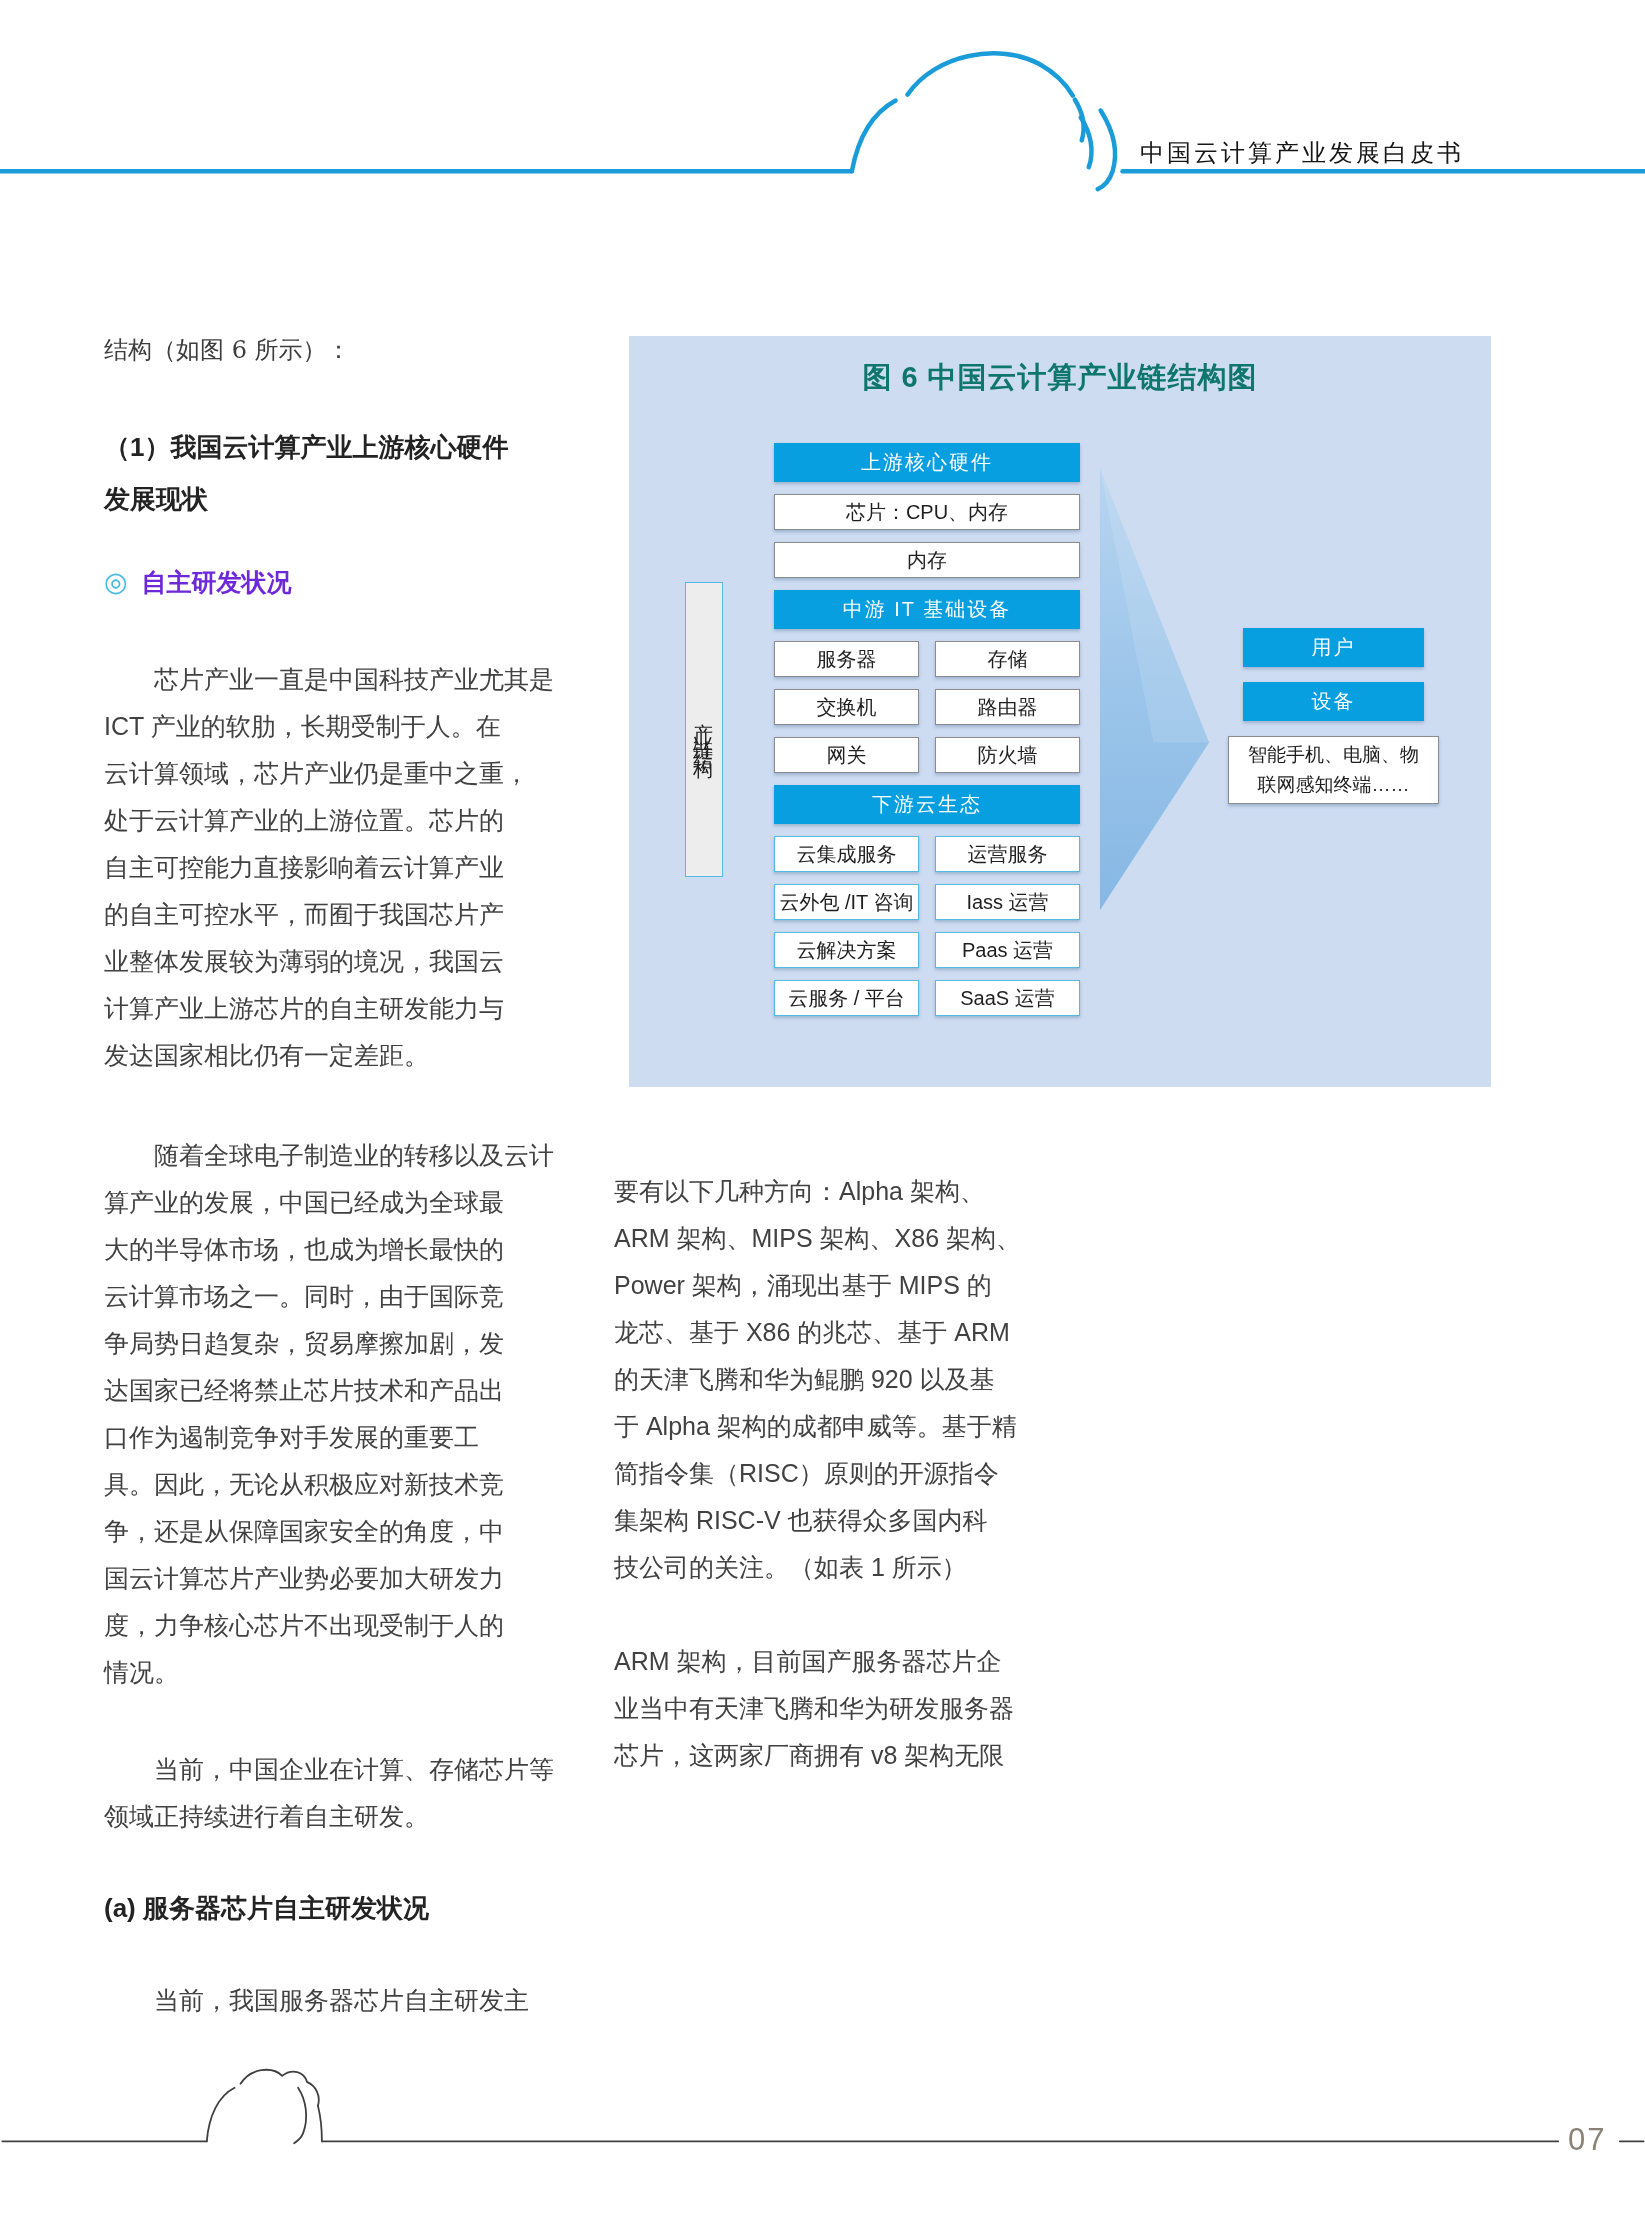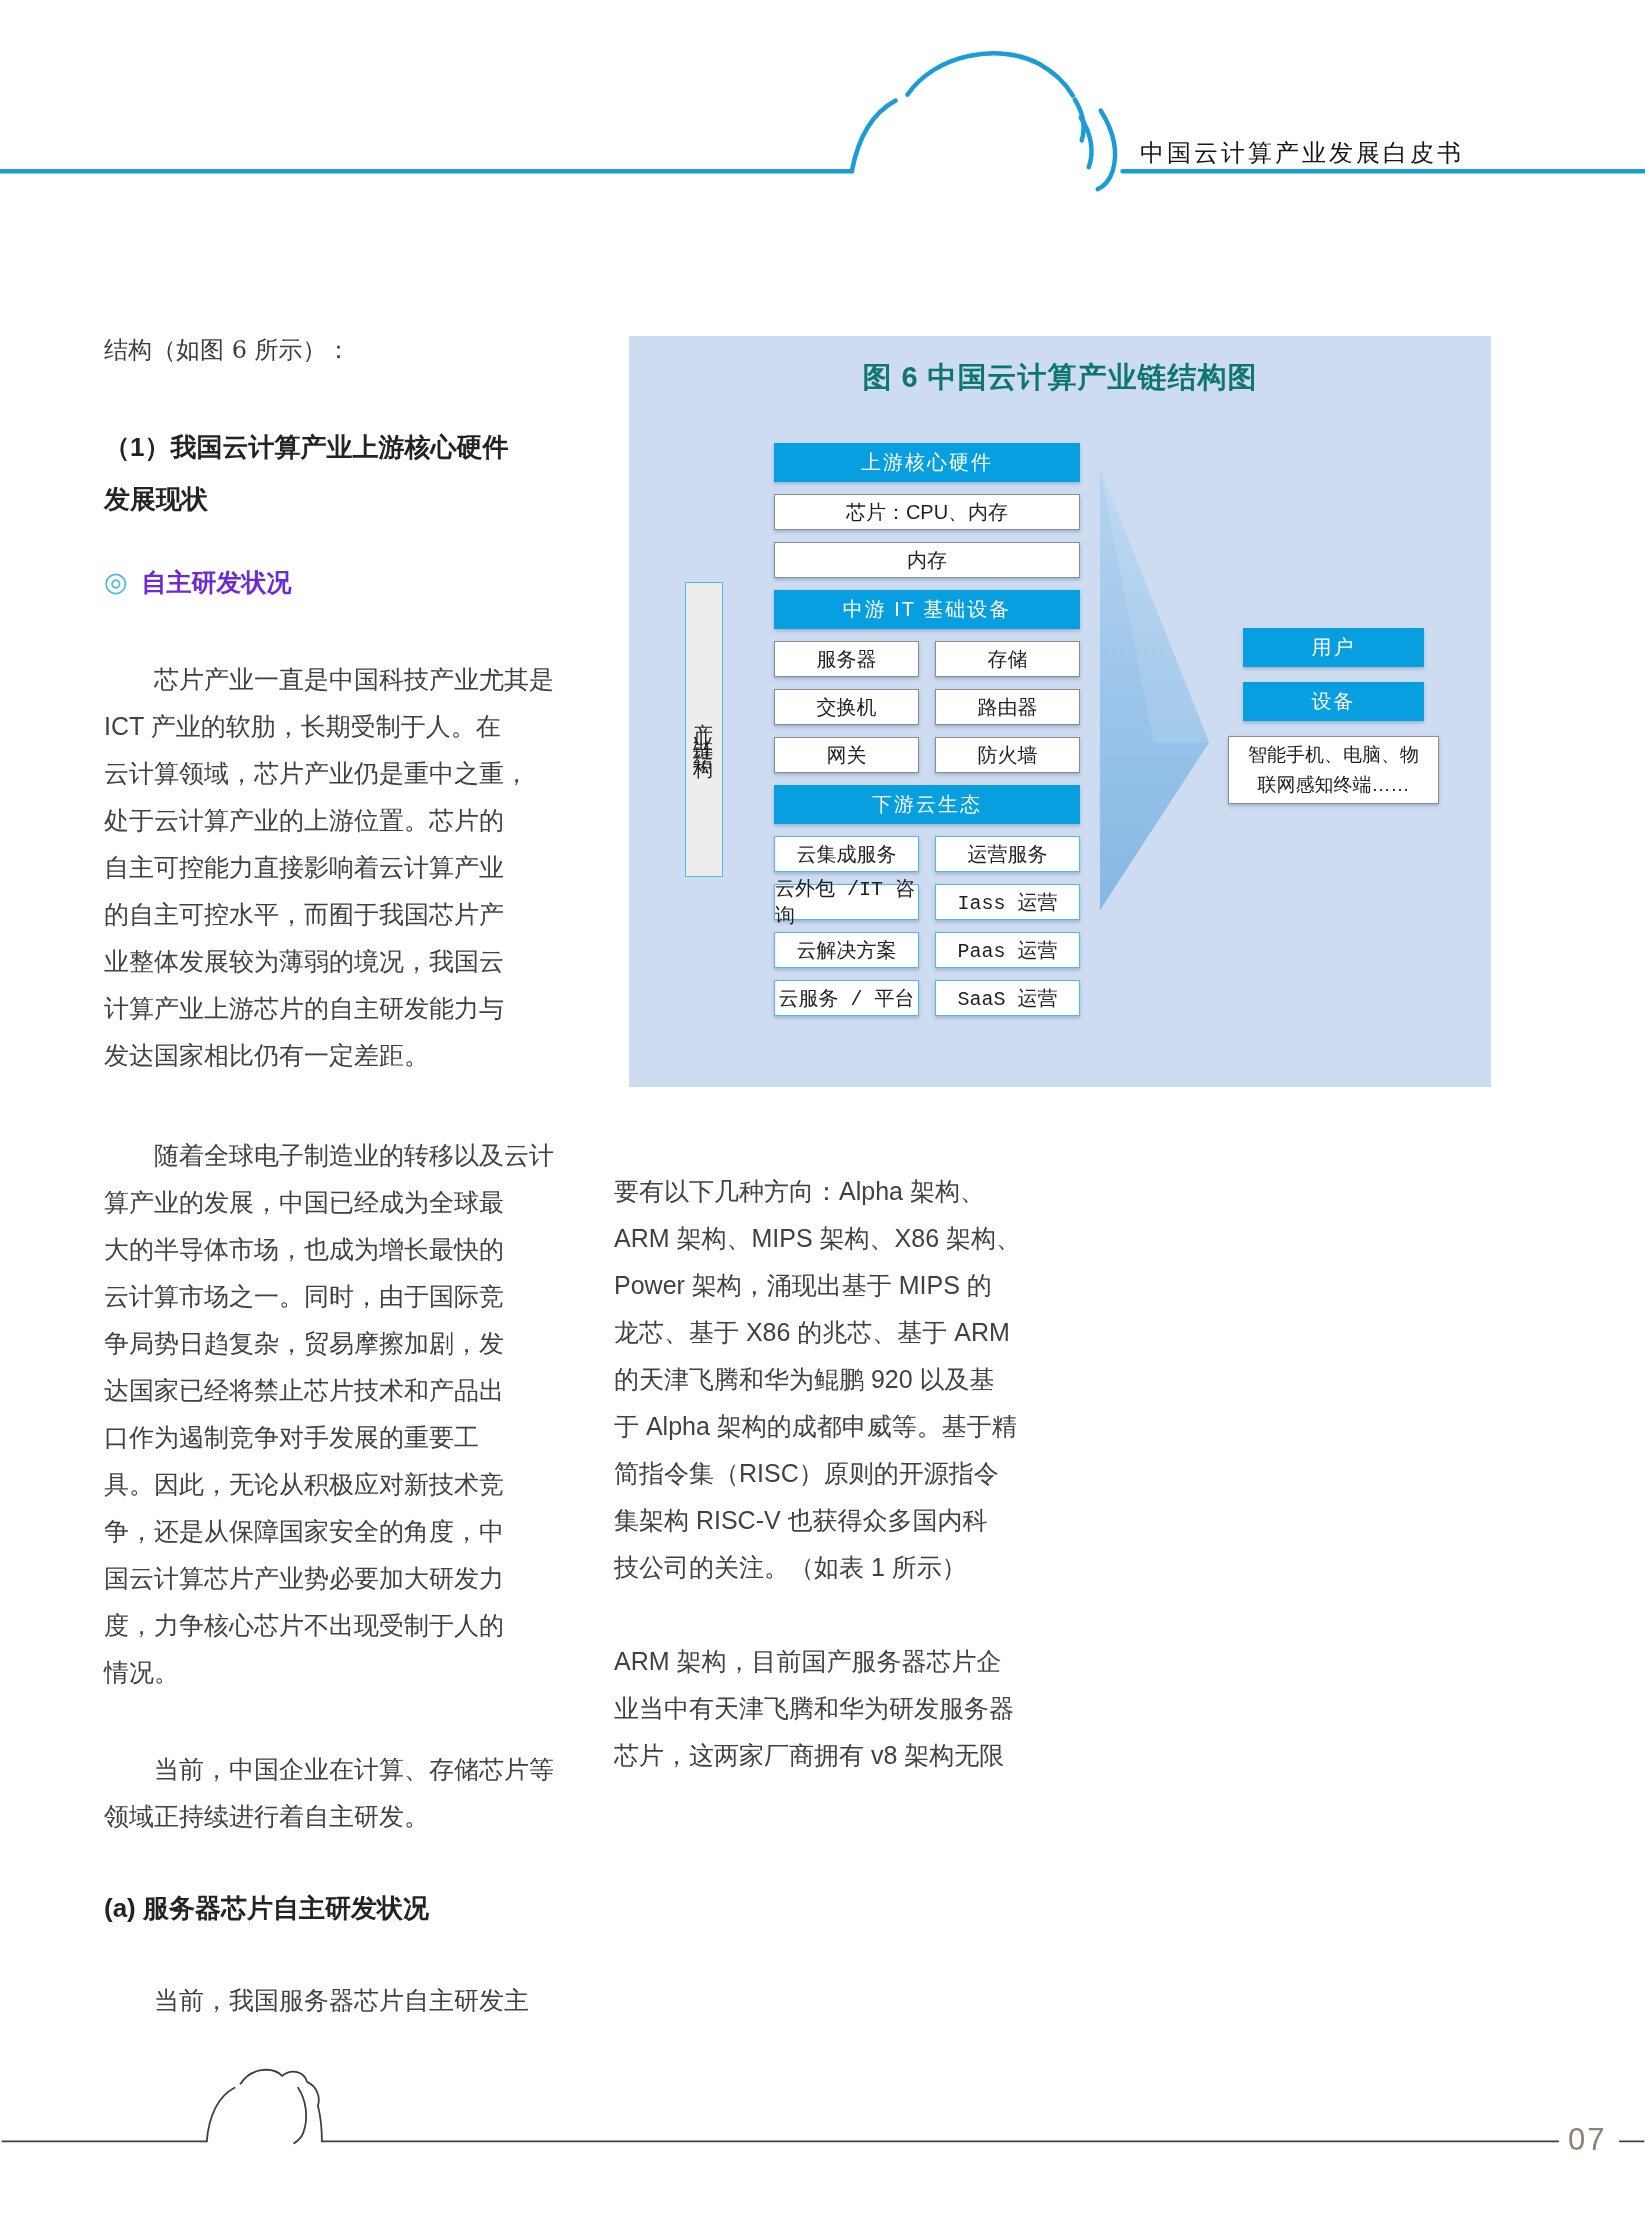--- a/index.html
+++ b/index.html
@@ -26,21 +26,21 @@
   
   .figure{position:absolute;left:629px;top:336px;width:862px;height:751px;background:#cddcf1;}
   .fig-title{position:absolute;top:22px;left:0;width:100%;text-align:center;
              font-size:29px;font-weight:700;color:#0f766e;letter-spacing:1px;}
   .stack{position:absolute;left:145px;top:107px;width:306px;display:flex;flex-direction:column;gap:12px;}
   .hdr{height:39px;background:#089fe1;color:#ffffff;display:flex;align-items:center;justify-content:center;
        font-size:20px;letter-spacing:2px;box-shadow:0 2px 3px rgba(110,140,175,.5);}
   .wbox{height:36px;background:#ffffff;border:1px solid #8c8c8c;box-sizing:border-box;
         display:flex;align-items:center;justify-content:center;font-size:20px;color:#1f1f1f;
         box-shadow:0 2px 3px rgba(110,140,175,.5);}
-  .two{display:flex;gap:16px;font-family:Liberation Mono, monospace;}
+  .two{display:flex;gap:16px;}
   .two .wbox{flex:1;}
   .eco-border{border-color:#55b9e6;}
   .side-label{position:absolute;left:56px;top:246px;width:38px;height:295px;background:#ededed;
               border:1px solid #55b9e6;box-sizing:border-box;display:flex;align-items:center;justify-content:center;}
   .side-label span{writing-mode:vertical-rl;font-size:20px;letter-spacing:9px;color:#222222;}
   .arrow-svg{position:absolute;left:463px;top:124px;}
   .rstack{position:absolute;left:599px;top:277px;width:211px;}
   .rstack .hdr{margin:15px;}
   .rbox{background:#ffffff;border:1px solid #8c8c8c;box-sizing:border-box;display:flex;align-items:center;
         justify-content:center;text-align:center;font-size:19px;line-height:30px;color:#1f1f1f;

